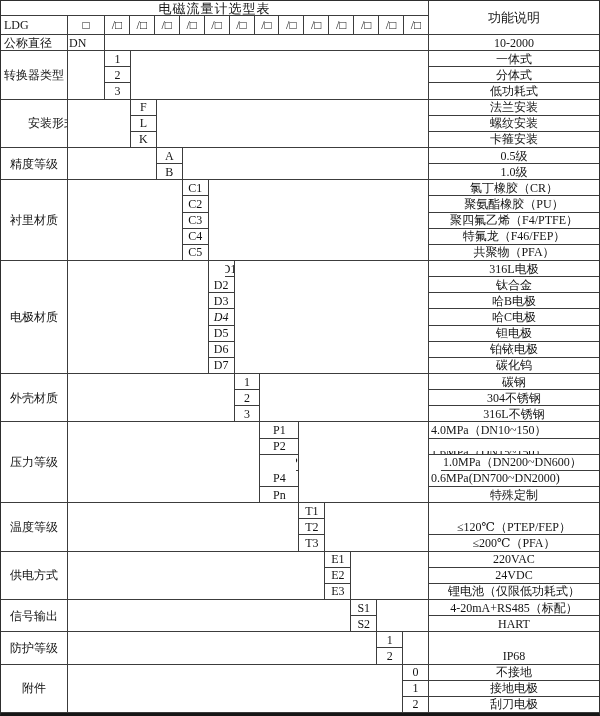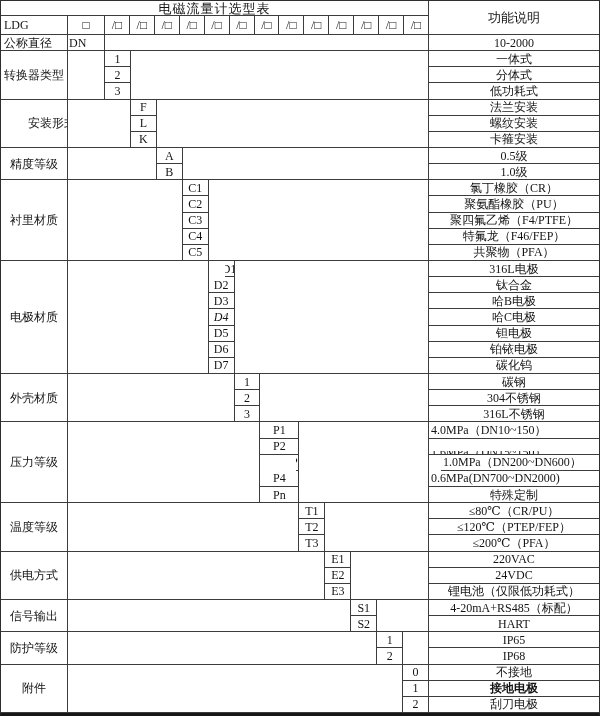--- a/index.html
+++ b/index.html
@@ -136,21 +136,20 @@
     <div class="cell code" style="grid-area: 29 / 9 / span 1 / 10; margin-left: 36px;">P3</div>
     <div class="cell desc lastcol left" style="grid-area: 29 / 15 / span 1 / 16; margin-left: 12px;">1.0MPa（DN200~DN600）</div>
     <div class="cell code" style="grid-area: 30 / 9 / span 1 / 10;">P4</div>
     <div class="cell desc lastcol left" style="grid-area: 30 / 15 / span 1 / 16;">0.6MPa(DN700~DN2000)</div>
     <div class="cell code" style="grid-area: 31 / 9 / span 1 / 10;">Pn</div>
     <div class="cell desc lastcol" style="grid-area: 31 / 15 / span 1 / 16;">特殊定制</div>
     <div class="cell" style="grid-area: 32 / 1 / span 3 / 2;">温度等级</div>
     <div class="cell filler" style="grid-area: 32 / 2 / span 3 / 10;"></div>
     <div class="cell filler" style="grid-area: 32 / 11 / span 3 / 15;"></div>
     <div class="cell code" style="grid-area: 32 / 10 / span 1 / 11;">T1</div>
-    <div class="cell desc lastcol" style="grid-area: 32 / 15 / span 1 / 16;">≤80℃（CR/PU）</div>
     <div class="cell code" style="grid-area: 33 / 10 / span 1 / 11;">T2</div>
     <div class="cell desc lastcol" style="grid-area: 33 / 15 / span 1 / 16;">≤120℃（PTEP/FEP）</div>
     <div class="cell code" style="grid-area: 34 / 10 / span 1 / 11;">T3</div>
     <div class="cell desc lastcol" style="grid-area: 34 / 15 / span 1 / 16;">≤200℃（PFA）</div>
     <div class="cell" style="grid-area: 35 / 1 / span 3 / 2;">供电方式</div>
     <div class="cell filler" style="grid-area: 35 / 2 / span 3 / 11;"></div>
     <div class="cell filler" style="grid-area: 35 / 12 / span 3 / 15;"></div>
     <div class="cell code" style="grid-area: 35 / 11 / span 1 / 12;">E1</div>
     <div class="cell desc lastcol" style="grid-area: 35 / 15 / span 1 / 16;">220VAC</div>
     <div class="cell code" style="grid-area: 36 / 11 / span 1 / 12;">E2</div>
@@ -161,24 +160,23 @@
     <div class="cell filler" style="grid-area: 38 / 2 / span 2 / 12;"></div>
     <div class="cell filler" style="grid-area: 38 / 13 / span 2 / 15;"></div>
     <div class="cell code" style="grid-area: 38 / 12 / span 1 / 13;">S1</div>
     <div class="cell desc lastcol" style="grid-area: 38 / 15 / span 1 / 16;">4-20mA+RS485（标配）</div>
     <div class="cell code" style="grid-area: 39 / 12 / span 1 / 13;">S2</div>
     <div class="cell desc lastcol" style="grid-area: 39 / 15 / span 1 / 16;">HART</div>
     <div class="cell" style="grid-area: 40 / 1 / span 2 / 2;">防护等级</div>
     <div class="cell filler" style="grid-area: 40 / 2 / span 2 / 13;"></div>
     <div class="cell filler" style="grid-area: 40 / 14 / span 2 / 15;"></div>
     <div class="cell code" style="grid-area: 40 / 13 / span 1 / 14;">1</div>
-    <div class="cell desc lastcol" style="grid-area: 40 / 15 / span 1 / 16;">IP65</div>
     <div class="cell code" style="grid-area: 41 / 13 / span 1 / 14;">2</div>
     <div class="cell desc lastcol" style="grid-area: 41 / 15 / span 1 / 16;">IP68</div>
     <div class="cell" style="grid-area: 42 / 1 / span 3 / 2;">附件</div>
     <div class="cell filler" style="grid-area: 42 / 2 / span 3 / 14;"></div>
     <div class="cell code" style="grid-area: 42 / 14 / span 1 / 15;">0</div>
     <div class="cell desc lastcol" style="grid-area: 42 / 15 / span 1 / 16;">不接地</div>
     <div class="cell code" style="grid-area: 43 / 14 / span 1 / 15;">1</div>
-    <div class="cell desc lastcol" style="grid-area: 43 / 15 / span 1 / 16; font-weight: bold;">接地电极</div>
+    <div class="cell desc lastcol" style="grid-area: 43 / 15 / span 1 / 16;">接地电极</div>
     <div class="cell code" style="grid-area: 44 / 14 / span 1 / 15;">2</div>
     <div class="cell desc lastcol" style="grid-area: 44 / 15 / span 1 / 16;">刮刀电极</div>
   </div>
 
 </body></html>

